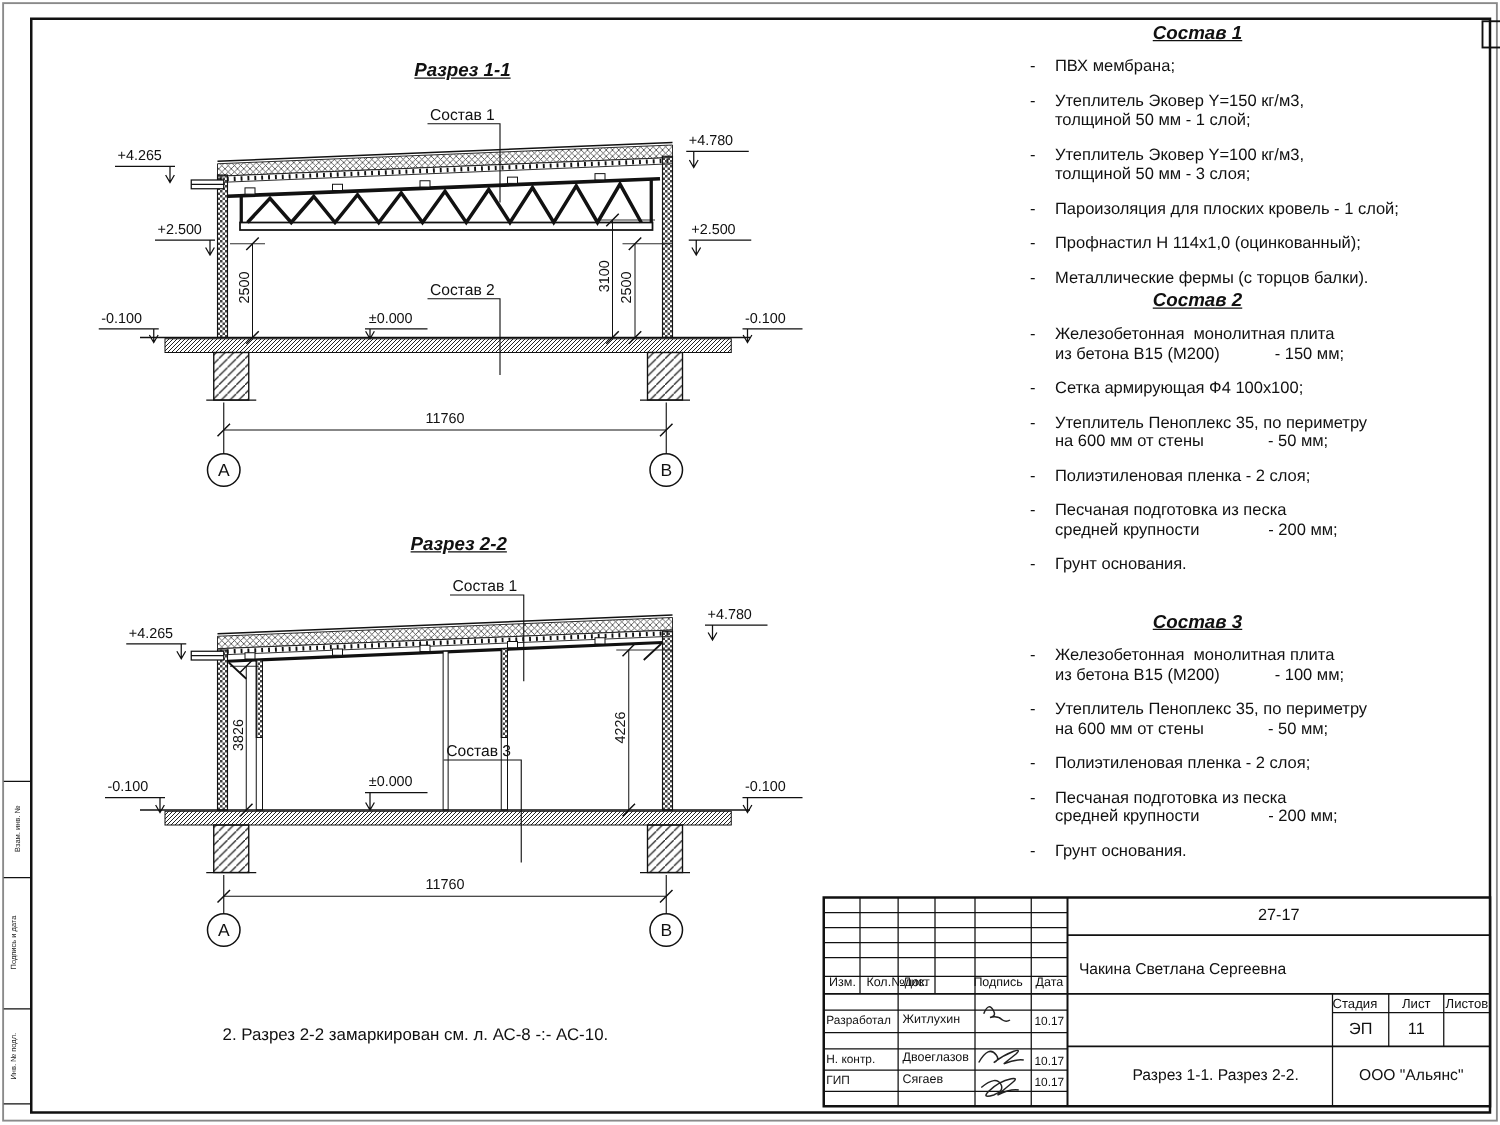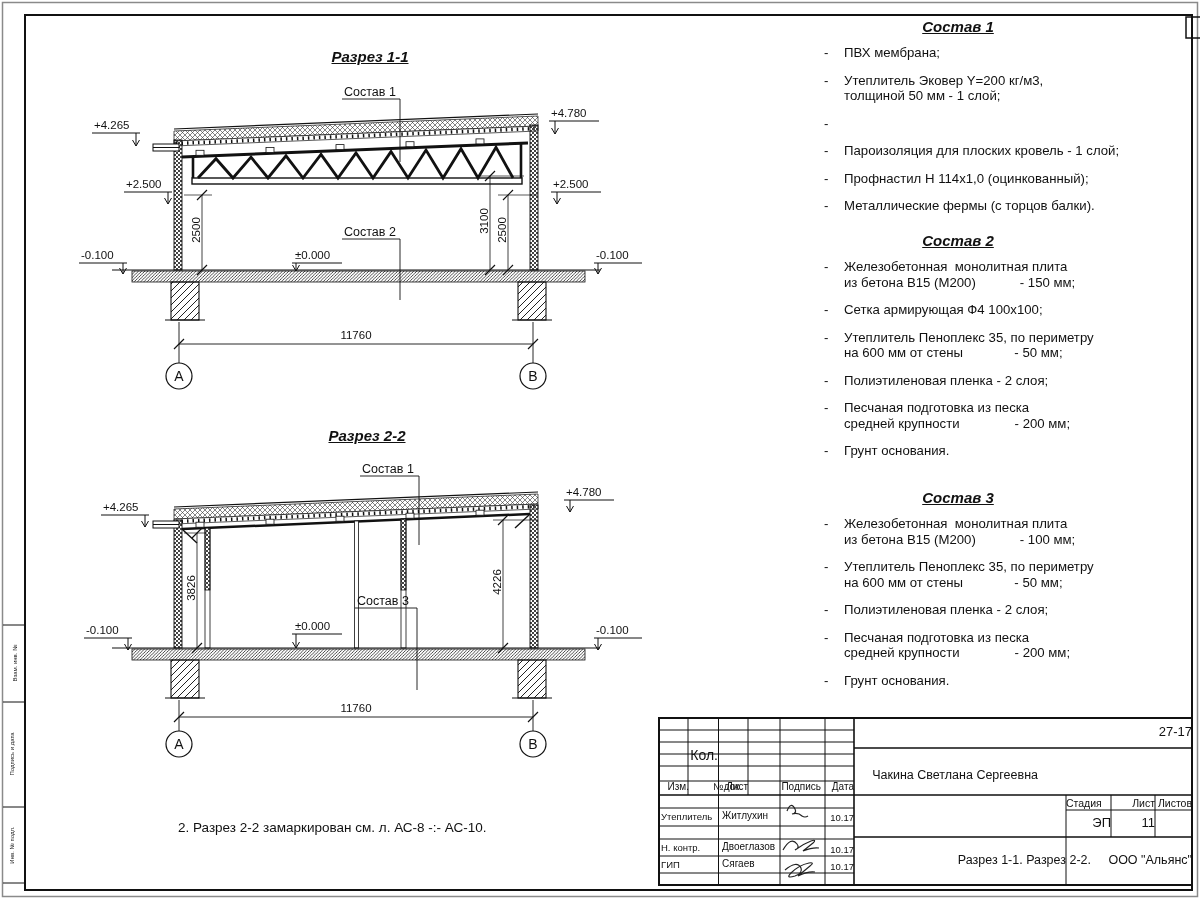--- a/index.html
+++ b/index.html
@@ -18,21 +18,21 @@
   .comp-block{position:absolute;width:356px;}
   .comp-title{font-size:15px;font-weight:bold;font-style:italic;text-decoration:underline;
               width:272px;text-align:center;margin:0 0 10px 0;}
   .li{display:flex;margin-bottom:12px;font-size:13.2px;line-height:15.5px;}
   .li .da{width:20px;flex:0 0 20px;padding-left:2px;}
   .li .tx{white-space:pre-wrap;}
   .notes{position:absolute;left:178px;top:819px;font-size:13.5px;line-height:17.5px;}
   .strip-label{position:absolute;font-size:6px;transform:rotate(-90deg);
                transform-origin:center;white-space:nowrap;text-align:center;color:#222;}
   .tb{position:absolute;font-size:10px;white-space:nowrap;}
-  .tbc{position:absolute;text-align:right;white-space:nowrap;}
+  .tbc{position:absolute;text-align:center;white-space:nowrap;}
 </style>
 </head>
 <body>
 
 <div id="sheet">
 
   <svg class="abs" style="left:0;top:0" width="1200" height="900" viewBox="0 0 1200 900">
     <defs>
       <pattern id="pIns" width="5" height="5" patternUnits="userSpaceOnUse">
         <path d="M0,5 L5,0 M0,0 L5,5" stroke="#333" stroke-width="0.6" fill="none"></path>
@@ -217,25 +217,27 @@
   <div class="axl" style="left:520px;top:731px">В</div>
 
   <div class="comp-block" style="left:822px;top:18px">
     <div class="comp-title">Состав 1</div>
     <div class="li">
         <span class="da">-</span>
         <span class="tx">ПВХ мембрана;</span>
       </div>
     <div class="li">
         <span class="da">-</span>
-        <span class="tx">Утеплитель Эковер Y=200 кг/м3,
+        <span class="tx">Утеплитель Эковер Y=150 кг/м3,
 толщиной 50 мм - 1 слой;</span>
       </div>
     <div class="li">
         <span class="da">-</span>
+        <span class="tx">Утеплитель Эковер Y=100 кг/м3,
+толщиной 50 мм - 3 слоя;</span>
       </div>
     <div class="li">
         <span class="da">-</span>
         <span class="tx">Пароизоляция для плоских кровель - 1 слой;</span>
       </div>
     <div class="li">
         <span class="da">-</span>
         <span class="tx">Профнастил Н 114х1,0 (оцинкованный);</span>
       </div>
     <div class="li">
@@ -302,27 +304,27 @@
       </div>
   </div>
 
   <div class="notes">
     <div>2. Разрез 2-2 замаркирован см. л. АС-8 -:- АС-10.</div>
   </div>
 
   <div class="tbc" style="left:854px;top:724px;width:338px;font-size:13px">27-17</div>
 
   <div class="tbc" style="left:659px;top:781px;width:30px;font-size:10px">Изм.</div>
-  <div class="tbc" style="left:688px;top:747px;width:30px;font-size:14px">Кол.</div>
+  <div class="tbc" style="left:688px;top:781px;width:30px;font-size:10px">Кол.</div>
   <div class="tbc" style="left:718px;top:781px;width:30px;font-size:10px">Лист</div>
   <div class="tbc" style="left:713px;top:781px;width:18px;font-size:10px">№док.</div>
   <div class="tbc" style="left:776px;top:781px;width:45px;font-size:10px">Подпись</div>
   <div class="tbc" style="left:825px;top:781px;width:29px;font-size:10px">Дата</div>
 
-  <div class="tb" style="left:661px;top:811px;font-size:9.5px">Утеплитель</div>
+  <div class="tb" style="left:661px;top:811px;font-size:9.5px">Разработал</div>
   <div class="tb" style="left:722px;top:810px">Житлухин</div>
   <div class="tbc" style="left:825px;top:812px;width:29px;font-size:9.5px">10.17</div>
   <div class="tb" style="left:661px;top:842px;font-size:9.5px">Н. контр.</div>
   <div class="tb" style="left:722px;top:841px">Двоеглазов</div>
   <div class="tbc" style="left:825px;top:844px;width:29px;font-size:9.5px">10.17</div>
   <div class="tb" style="left:661px;top:859px;font-size:9.5px">ГИП</div>
   <div class="tb" style="left:722px;top:858px">Сягаев</div>
   <div class="tbc" style="left:825px;top:861px;width:29px;font-size:9.5px">10.17</div>
 
   <div class="tbc" style="left:854px;top:768px;width:184px;font-size:12.5px">Чакина Светлана Сергеевна</div>

